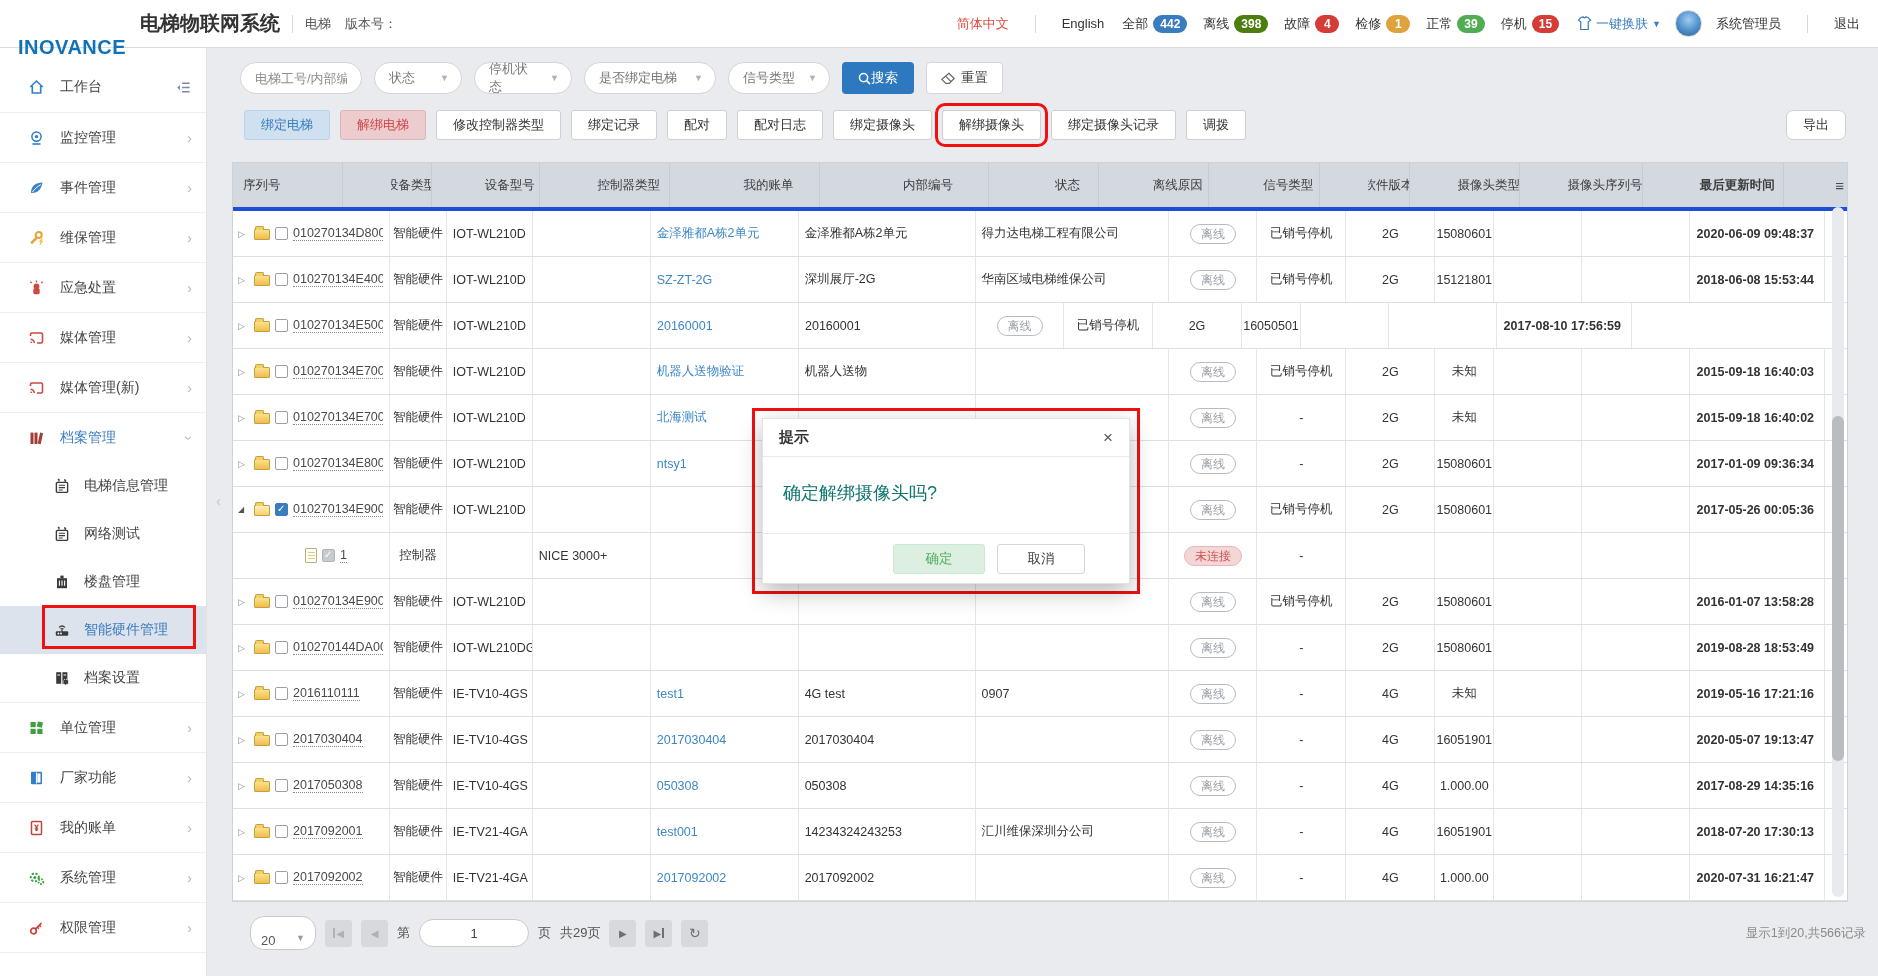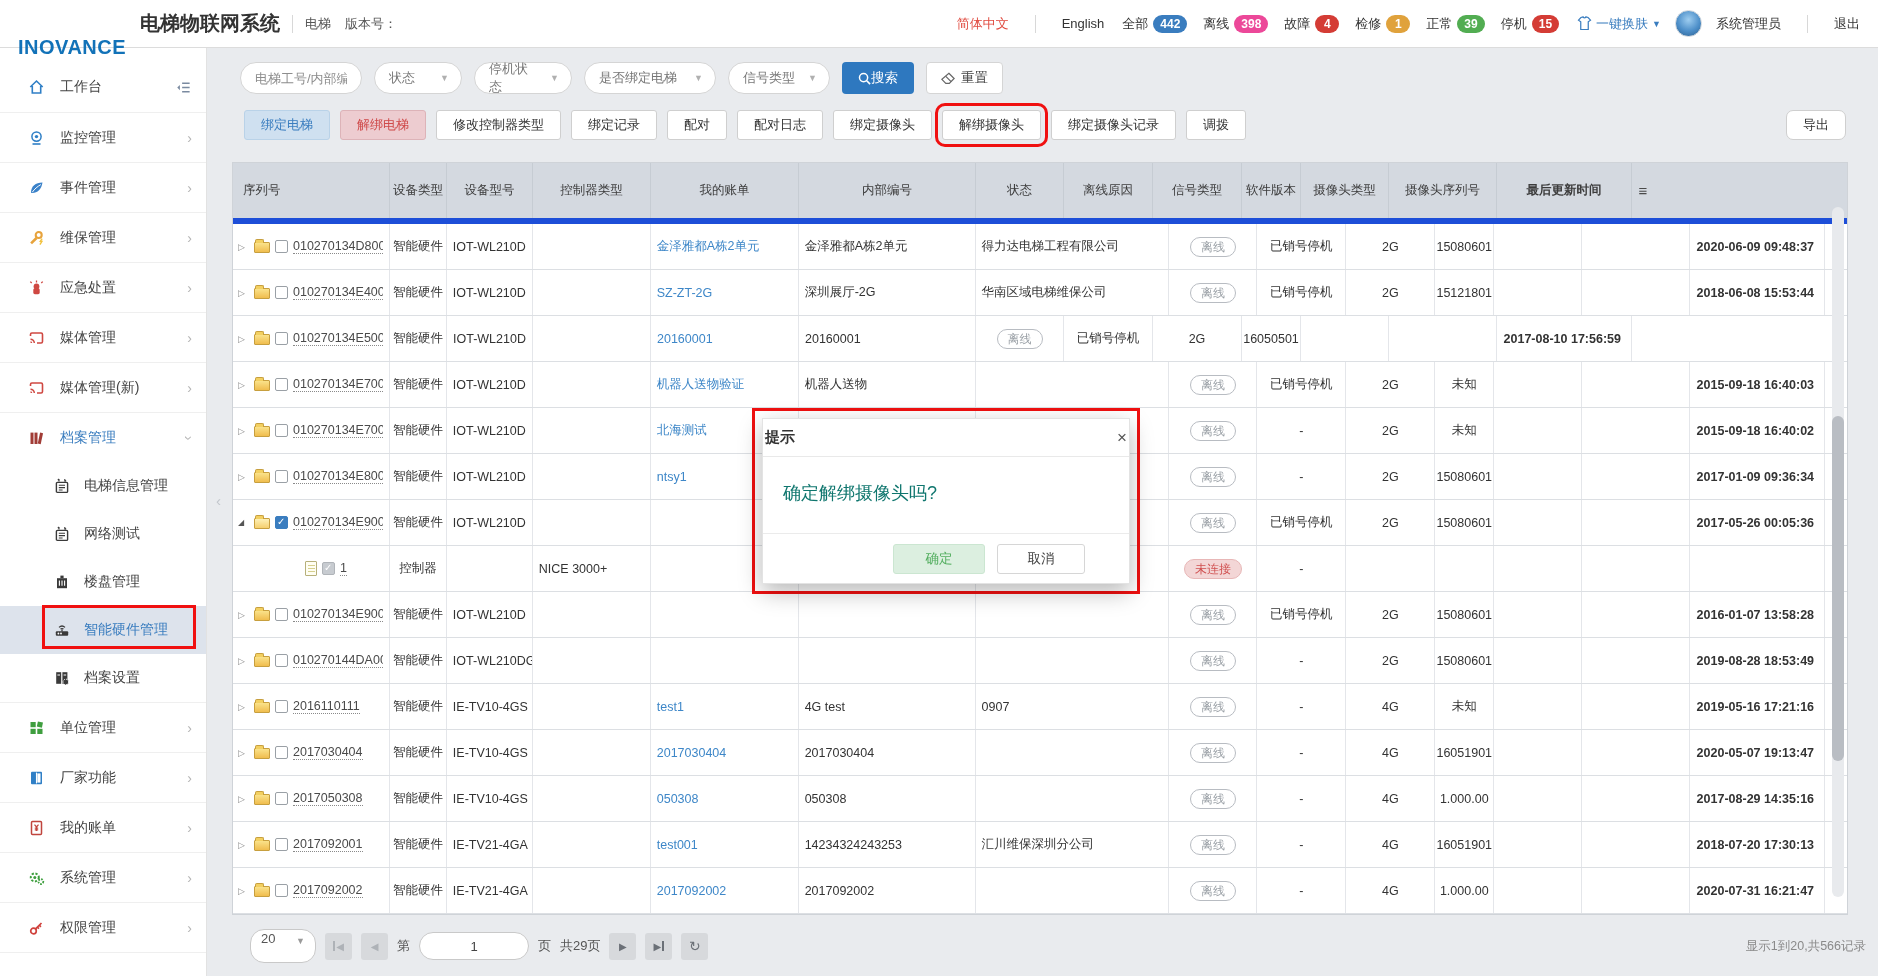--- a/index.html
+++ b/index.html
@@ -70,21 +70,21 @@
   .actions{ display:flex; align-items:center; gap:10px; margin:16px 0 0 12px; height:30px;}
   .abtn{ height:30px; padding:0 16px; font-size:13px; border-radius:3px; cursor:pointer;
     background:#fff; border:1px solid #cfcfcf; color:#333; white-space:nowrap;}
   .abtn.blue-lite{ background:#cfe0f0; border-color:#b9d2e8; color:#3a7dbf;}
   .abtn.red-lite{ background:#edccd0; border-color:#ddb3b8; color:#cf4a4a;}
   .abtn.annotate{ outline:3px solid #f01010; outline-offset:4px;}
   .btn-export{ margin-left:auto; margin-right:20px;border-radius:7px;}
 
   
   .grid{ width:1616px; margin-top:22px; background:#fff; border:1px solid #cfd3d8; position:relative;}
-  .ghead{ display:flex; height:61px; background:#d4d9e0; border-bottom:6px solid #1d4ed8;}
+  .ghead{ display:flex; height:48px; background:#d4d9e0; border-bottom:4px solid #1d4ed8;gap:48px;}
   .hcell{ display:flex; align-items:center; justify-content:center; font-size:12.5px; color:#3c3c3c;
     border-right:1px solid #c6ccd3; padding:0 4px; overflow:hidden; white-space:nowrap;}
   .hcell.left{ justify-content:flex-start; padding-left:10px;}
   .hcell:last-child{ border-right:none;}
   .gbody{}
   .trow{ display:flex; height:46px; background:#fff; border-bottom:1px solid #dcdfe3;}
   .cell{ display:flex; align-items:center; font-size:12.5px; color:#333; border-right:1px solid #e4e6ea;
     padding:0 6px; overflow:hidden; white-space:nowrap;}
   .cell:last-child{ border-right:none;}
   .al-l{ justify-content:flex-start;} .al-c{ justify-content:center;} .al-r{ justify-content:flex-end; padding-right:10px;}
@@ -116,37 +116,37 @@
   .pill{ padding:3px 10px; border-radius:12px; font-size:12px; line-height:1;}
   .pill-gray{ border:1px solid #b8bcc2; color:#9aa0a6; background:#fff;}
   .pill-red{ border:1px solid #e8b7b7; color:#d05050; background:#f3d6d6;}
   .child-indent{ width:62px; flex:none;}
   .gscroll{ position:absolute; top:44px; right:3px; width:12px; height:690px; background:#e8eaed; border-radius:6px;}
   .gthumb{ position:absolute; top:209px; left:0; width:12px; height:345px; background:#b9bdc3; border-radius:6px; cursor:pointer;}
 
   
   .pager{ display:flex; align-items:center; gap:9px; margin:16px 0 0 18px; height:30px; position:relative; width:1616px;}
   .psize{ width:66px; height:28px; border:1px solid #c9c9c9; border-radius:14px; background:#fff;
-    display:flex; align-items:flex-end; justify-content:space-between; padding:16px 10px; font-size:13px; color:#555; cursor:pointer;}
+    display:flex; align-items:flex-start; justify-content:space-between; padding:16px 10px; font-size:13px; color:#555; cursor:pointer;}
   .psize .caret{ font-size:9px; color:#9a9a9a;}
   .pbtn{ width:27px; height:27px; background:#d7d9dc; border-radius:3px; display:flex; align-items:center;
     justify-content:center; font-size:10px; color:#6b7077; cursor:pointer; gap:1px;}
   .pbtn.dis{ color:#aeb2b7;}
   .pbar{ width:2px; height:10px; background:currentColor; display:inline-block;}
   .ptext{ font-size:13px; color:#555;}
   .pinput{ width:110px; height:28px; border:1px solid #c9c9c9; border-radius:14px; background:#fff;
     text-align:center; font-size:13px; color:#444; outline:none;}
   .refresh{ font-size:14px;}
   .psummary{ position:absolute; right:0; font-size:12.5px; color:#8a8a8a;}
 
   
   .modal-annotation{ position:absolute; left:752px; top:408px; border:3px solid #f01010;
     padding:7px; z-index:55;}
   .modal{ width:368px; background:#fff; border:1px solid #e3e3e3; box-shadow:0 8px 22px rgba(0,0,0,.28);}
-  .m-head{ height:38px; display:flex; align-items:center; padding:0 2px; border-bottom:1px solid #e9e9e9;}
+  .m-head{ height:38px; display:flex; align-items:center; padding:0 16px; border-bottom:1px solid #e9e9e9;}
   .m-title{ font-size:15px; font-weight:700; color:#333;}
   .m-close{ margin-left:auto; font-size:17px; color:#555; cursor:pointer; line-height:1;}
   .m-body{ padding:24px 20px 28px; font-size:18px; color:#0f766e;}
   .m-foot{ height:50px; border-top:1px solid #ebebeb; display:flex; align-items:center;
     justify-content:flex-end; gap:12px; padding-right:44px;}
   .m-ok{ width:92px; height:30px; background:#dcefe0; border:1px solid #cbe6d1; border-radius:3px;
     color:#53ae5f; font-size:13.5px; cursor:pointer;}
   .m-cancel{ width:88px; height:30px; background:#fff; border:1px solid #d6d6d6; border-radius:3px;
     color:#444; font-size:13.5px; cursor:pointer;}
 </style>
@@ -164,21 +164,21 @@
     <span class="lang-zh">简体中文</span>
     <span class="tb-div"></span>
     <span class="lang-en">English</span>
     <div class="stats">
         <span class="stat">
           <span class="stat-label">全部</span>
           <span class="stat-count" style="background: rgb(58, 125, 191);">442</span>
         </span>
         <span class="stat">
           <span class="stat-label">离线</span>
-          <span class="stat-count" style="background: #ec4899;">398</span>
+          <span class="stat-count" style="background: #4d7c0f;">398</span>
         </span>
         <span class="stat">
           <span class="stat-label">故障</span>
           <span class="stat-count" style="background: rgb(212, 60, 53);">4</span>
         </span>
         <span class="stat">
           <span class="stat-label">检修</span>
           <span class="stat-count" style="background: rgb(224, 162, 60);">1</span>
         </span>
         <span class="stat">

